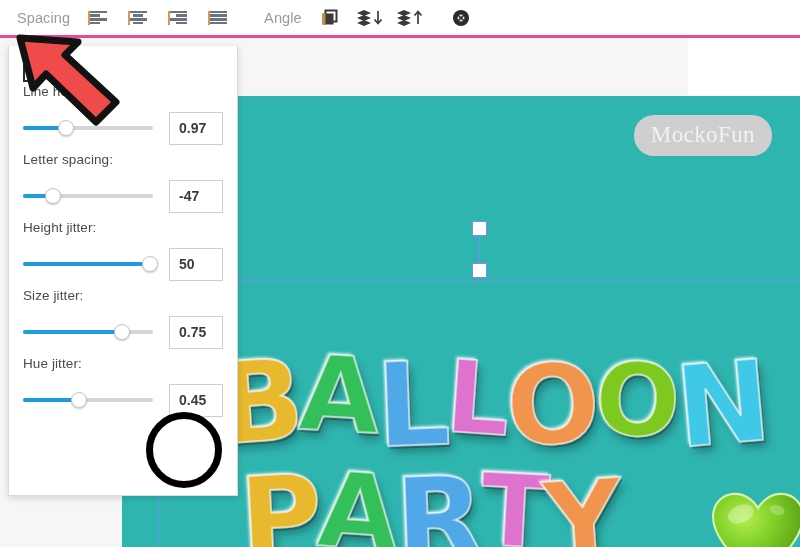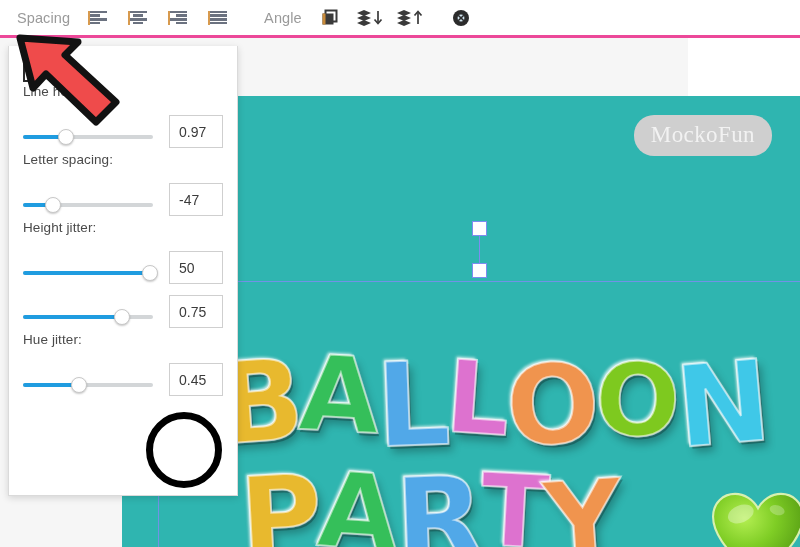--- a/index.html
+++ b/index.html
@@ -71,21 +71,21 @@
   }
   #lineheight-glyph::after{
     content:""; position:absolute; left:6px; top:1px; width:8px; height:16px;
     background:#2b2b2b;
   }
 
   .ctrl{ margin-bottom:4px; }
   .ctrl-label{
     font-size:13.5px; color:#4a4a4a; margin:0 0 9px 0; letter-spacing:.1px;
   }
-  .ctrl-row{ display:flex; align-items:flex-end; height:40px; }
+  .ctrl-row{ display:flex; align-items:center; height:40px;font-weight:bold; }
 
   .slider{ position:relative; width:130px; height:22px; flex:0 0 130px; }
   .slider .track{
     position:absolute; left:0; top:9px; width:130px; height:4px;
     background:#d3d6d8; border-radius:2px;
   }
   .slider .fill{
     position:absolute; left:0; top:9px; height:4px;
     background:#1f9ce0; border-radius:2px;
   }
@@ -309,20 +309,21 @@
         <div class="ctrl-row">
           <div class="slider">
             <div class="track"></div>
             <div class="fill" style="width:98%"></div>
             <div class="thumb" style="left:98%"></div>
           </div>
           <div class="num-input">50</div>
         </div>
       </div>
       <div class="ctrl">
+        <div class="ctrl-label">Size jitter:</div>
         <div class="ctrl-row">
           <div class="slider">
             <div class="track"></div>
             <div class="fill" style="width:76%"></div>
             <div class="thumb" style="left:76%"></div>
           </div>
           <div class="num-input">0.75</div>
         </div>
       </div>
       <div class="ctrl">

